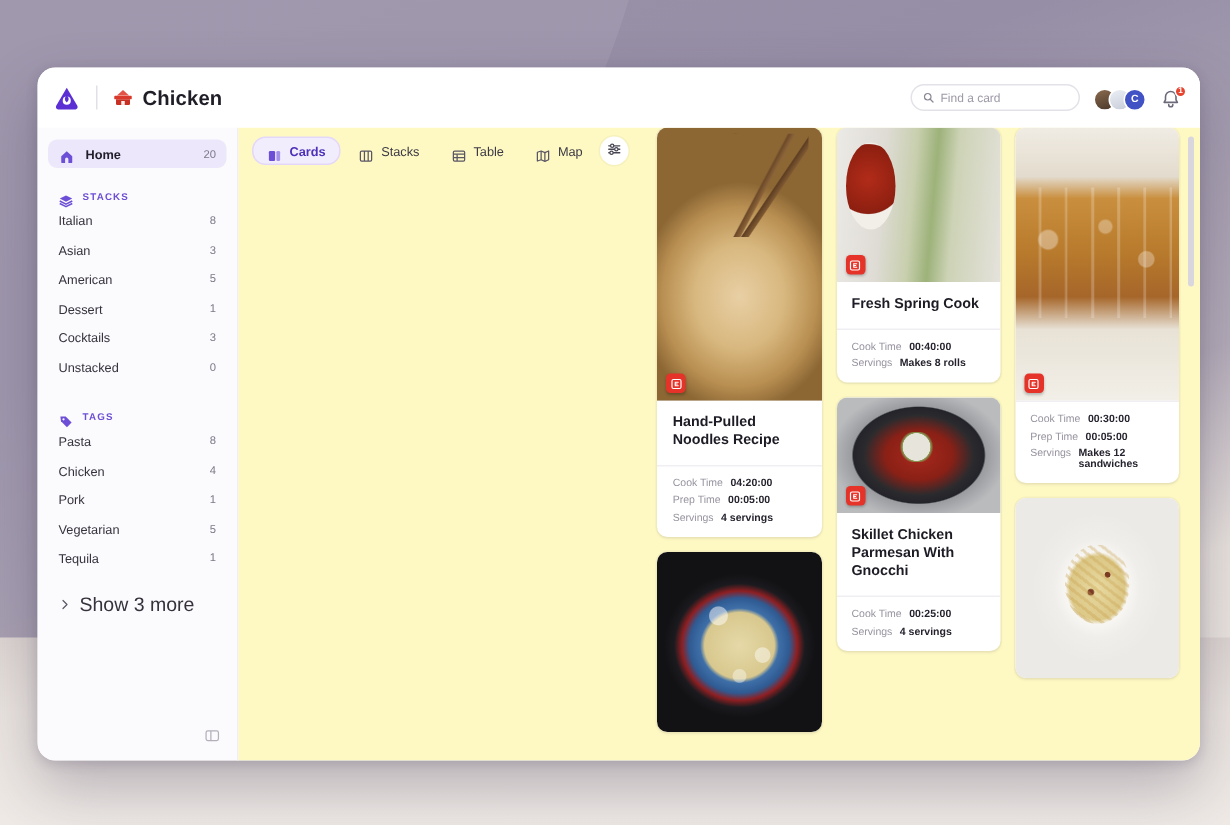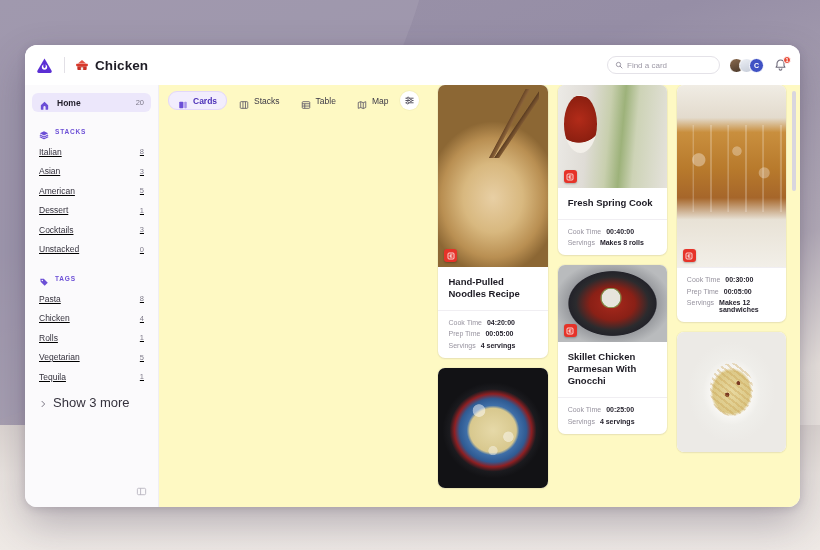--- a/index.html
+++ b/index.html
@@ -42,21 +42,21 @@
     display: flex; align-items: center;
     padding: 0 12px 0 10px;
     position: relative; z-index: 5;
   }
   .logo-mark { width: 19px; height: 19px; flex: 0 0 auto; }
   .vdiv { width: 1px; height: 16px; background: #e2e0e6; margin: 0 10px; }
   .board-emoji { font-size: 13px; line-height: 1; margin-right: 6px; }
   .board-emoji svg { display:block; }
   .board-title { font-size: 13.5px; color: #1f1d26; font-weight: 600; letter-spacing: .1px; }
 
-  .topbar-right { margin-left: auto; display: flex; align-items: center; gap: 9px; }
+  .topbar-right { margin-left: auto; display: flex; align-items: flex-end; gap: 9px; }
   .search {
     width: 113px; height: 18px;
     border: 1px solid #e4e2e8; border-radius: 9px;
     display: flex; align-items: center; gap: 4px;
     padding: 0 7px; background: #fff;
   }
   .search svg { flex: 0 0 auto; }
   .search input {
     border: 0; outline: 0; background: transparent;
     font-family: "Liberation Sans", sans-serif;
@@ -109,23 +109,23 @@
     display: flex; align-items: center;
     margin: 12px 0 4px 0; padding: 0 7px; height: 14px;
   }
   .sec-head .ico { width: 10px; height: 10px; margin-right: 6px; flex: 0 0 auto; }
   .sec-head .lbl {
     font-size: 6.5px; letter-spacing: .8px; font-weight: 700;
     color: #6c4fd6; text-transform: uppercase;
   }
 
   .list-row {
-    display: flex; align-items: center;
+    display: flex; 
     height: 19.5px; padding: 0 7px;
-    border-radius: 6px; cursor: pointer; text-decoration: underline;
+    border-radius: 6px; cursor: pointer;
   }
   .list-row .lbl { font-size: 8.5px; color: #35323d; }
   .list-row .cnt { margin-left: auto; font-size: 7.5px; color: #7d7989; }
 
   .show-more {
     display: flex; align-items: center; gap: 6px;
     padding: 0 7px; height: 20px; margin-top: 6px; cursor: pointer;
   }
   .show-more .lbl { font-size: 13px; color: #35323d; }
 
@@ -368,21 +368,21 @@
 
       <div class="list-row">
         <span class="lbl">Pasta</span>
         <span class="cnt">8</span>
       </div>
       <div class="list-row">
         <span class="lbl">Chicken</span>
         <span class="cnt">4</span>
       </div>
       <div class="list-row">
-        <span class="lbl">Rolls</span>
+        <span class="lbl">Pork</span>
         <span class="cnt">1</span>
       </div>
       <div class="list-row">
         <span class="lbl">Vegetarian</span>
         <span class="cnt">5</span>
       </div>
       <div class="list-row">
         <span class="lbl">Tequila</span>
         <span class="cnt">1</span>
       </div>

